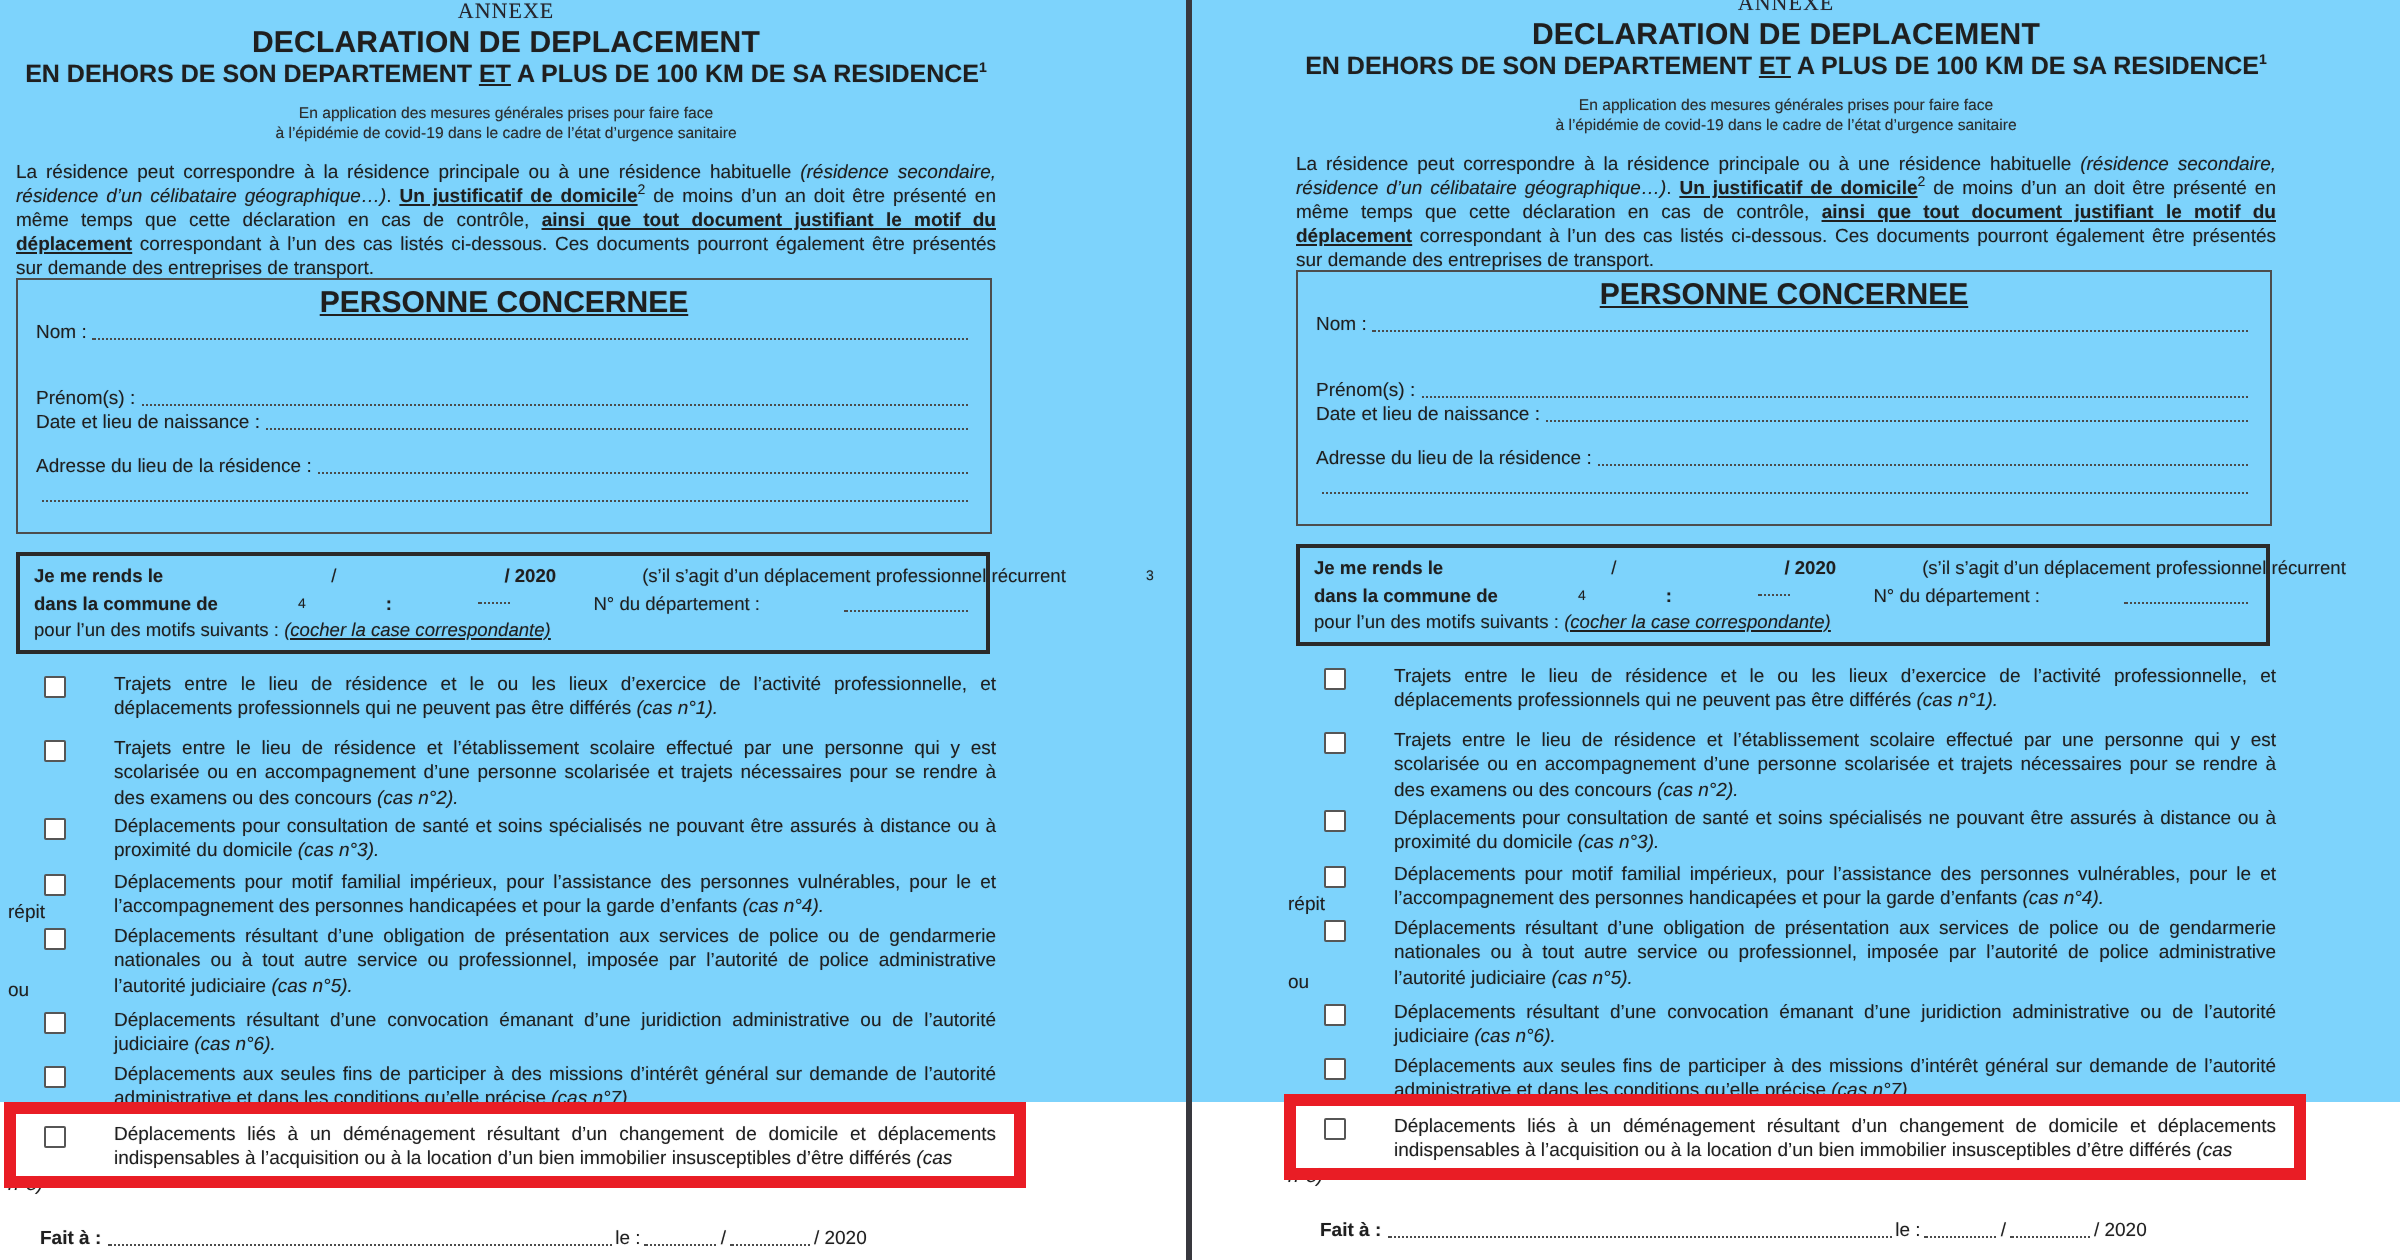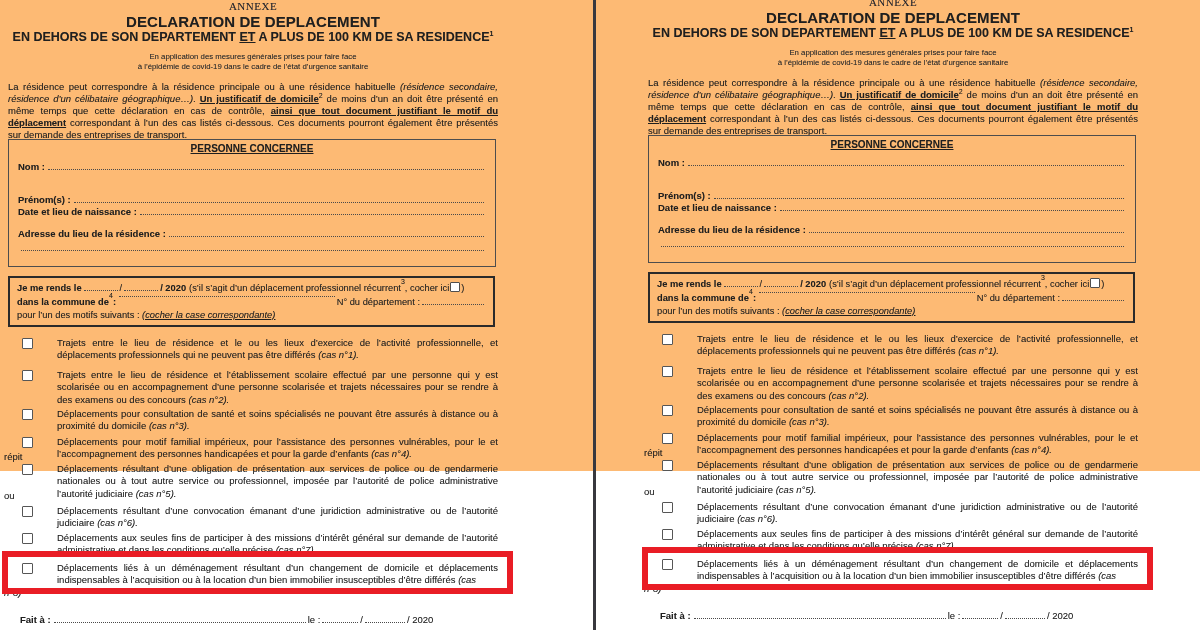--- a/index.html
+++ b/index.html
@@ -6,21 +6,21 @@
   html,body { margin:0; padding:0; }
   body {
     width:1200px; height:630px; background:#ffffff;
     font-family:"Liberation Sans", sans-serif; color:#1f1f1f;
     -webkit-font-smoothing: antialiased;
   }
   #stage { position:relative; width:1200px; height:630px; overflow:hidden; background:#fff; }
 
   .divider { position:absolute; left:593px; top:0; width:3px; height:630px; background:#38383e; }
 
-  .page { position:absolute; top:0; height:471px; background:#fdba74; }
+  .page { position:absolute; top:0; height:551px; background:#7dd3fc; }
   #page-left  { left:0;   width:593px; }
   #page-right { left:596px; width:604px; }
   .content { position:absolute; width:490px; top:0; height:630px;
              text-shadow:0 0 0.5px rgba(40,40,40,0.35); }
   #page-left  .content { left:8px; }
   #page-right .content { left:52px; top:-4px; }
 
   
   .hdr { position:absolute; top:0; left:0; width:100%; text-align:center; }
   .annexe { font-family:"Liberation Serif", serif; font-size:11px; letter-spacing:0.5px; color:#26262e; }
@@ -31,30 +31,30 @@
   .appnote { font-size:7.8px; line-height:9.5px; margin-top:8px; color:#2c2c2c; }
 
   
   .intro { position:absolute; top:81px; left:0; width:490px; font-size:9.5px; line-height:12px; text-align:justify; }
   .bu { font-weight:bold; text-decoration:underline; }
   .it { font-style:italic; }
 
   
   .pbox { position:absolute; top:139px; left:0; width:488px; height:128px; border:1px solid #4d4d4d; }
   .pbox-title { position:absolute; top:3px; left:0; width:100%; text-align:center;
-                font-weight:bold; text-decoration:underline; font-size:10px; }
+                font-weight:bold; text-decoration:underline; font-size:15px; }
   .field { position:absolute; left:9px; right:9px; display:flex; align-items:flex-end; font-size:9.5px; }
-  .field .lbl { font-weight:bold; white-space:nowrap; }
+  .field .lbl { font-weight:normal; white-space:nowrap; }
   .f0{top:21px} .f1{top:54px} .f2{top:66px} .f3{top:88px} .f4{top:110px}
   .dots { flex:1 1 auto; border-bottom:1.4px dotted #4a4a4a; margin:0 2px 2px 3px; min-width:8px; height:1px; }
   .dots-fix { display:inline-block; border-bottom:1.4px dotted #4a4a4a; margin:0 2px 2px 2px; height:9px; vertical-align:baseline; }
 
   
   .jbox { position:absolute; top:276px; left:0; width:487px; height:51px; border:2px solid #2a2a2a; padding:4px 7px 0 7px; font-size:9.3px; }
-  .jline { display:flex; align-items:flex-start; line-height:13.8px; white-space:nowrap; }
+  .jline { display:flex; align-items:center; line-height:13.8px; white-space:nowrap;gap:40px; }
   .jline2 { white-space:nowrap; }
   .b { font-weight:bold; }
   .cbi { display:inline-block; width:10px; height:10px; border:1.4px solid #4f4f4f; background:#fff;
          vertical-align:-2px; margin:0 1px; border-radius:1px; }
   .uit { font-style:italic; text-decoration:underline; }
 
   
   .items { position:absolute; left:0; top:0; width:490px; }
   .item { position:absolute; left:0; width:490px; }
   .i1{top:337px}.i2{top:369px}.i3{top:408px}.i4{top:436px}.i5{top:463px}.i6{top:505px}.i7{top:532px}.i8{top:562px}

